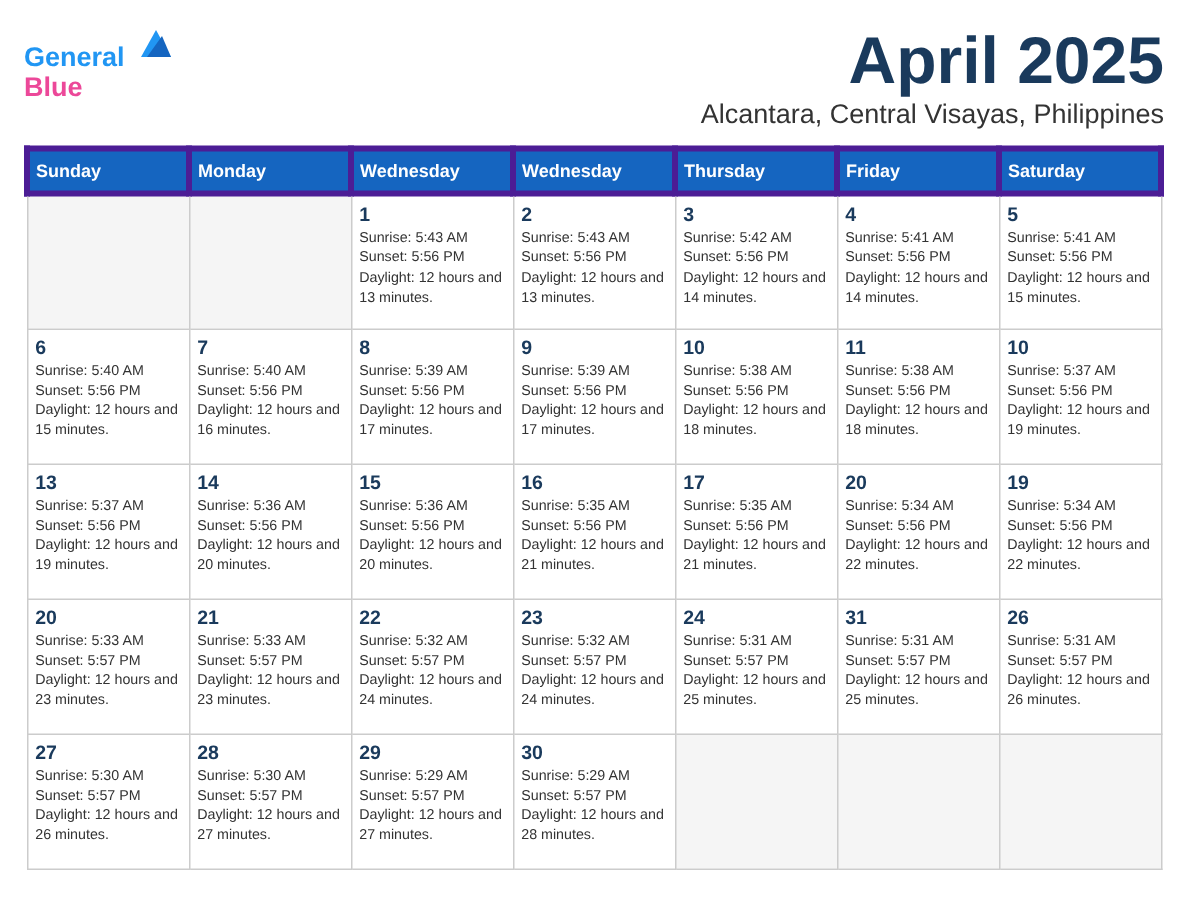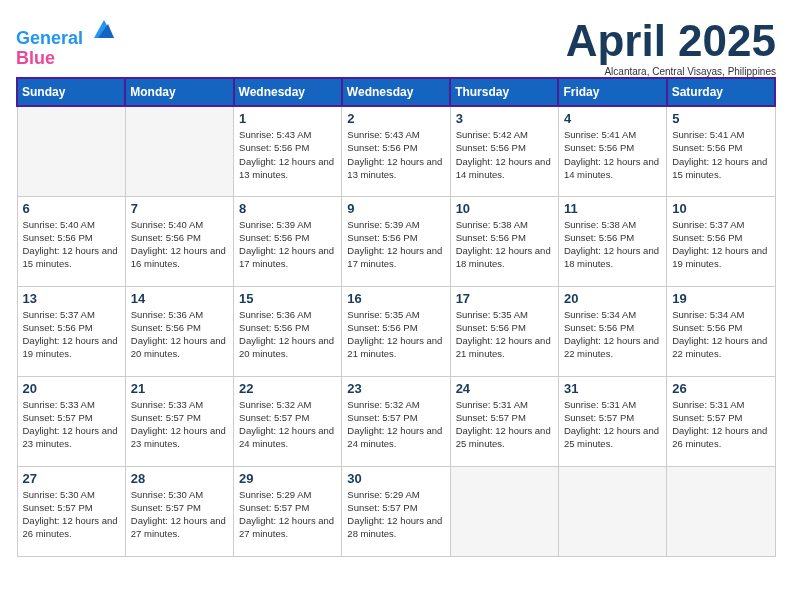--- a/index.html
+++ b/index.html
@@ -7,20 +7,21 @@
       font-family: Arial, sans-serif;
       background: #fff;
       width: 792px;
       min-height: 612px;
       padding: 16px;
     }
     .header {
       display: flex;
       justify-content: space-between;
       align-items: flex-start;
+      margin-bottom: 10px;
     }
     .logo {
       display: flex;
       align-items: center;
     }
     .logo-text {
       font-size: 18px;
       font-weight: bold;
       color: #1a3a5c;
       line-height: 1.1;
@@ -35,36 +36,36 @@
     }
     .title-block {
       text-align: right;
     }
     .month-title {
       font-size: 44px;
       font-weight: bold;
       color: #1a3a5c;
     }
     .subtitle {
-      font-size: 10px;
+      font-size: 18px;
       color: #333;
     }
     table {
       width: 100%;
       border-collapse: collapse;
       table-layout: fixed;
     }
     th {
       background-color: #1565c0;
       color: #fff;
       font-size: 12px;
       font-weight: bold;
       padding: 6px 4px;
       text-align: left;
-      border: 2px solid #4c1d95;
+      border: 4px solid #4c1d95;
     }
     td {
       border: 1px solid #ccc;
       vertical-align: top;
       padding: 4px 5px;
       height: 90px;
       background: #fff;
     }
     td.empty {
       background: #f5f5f5;

